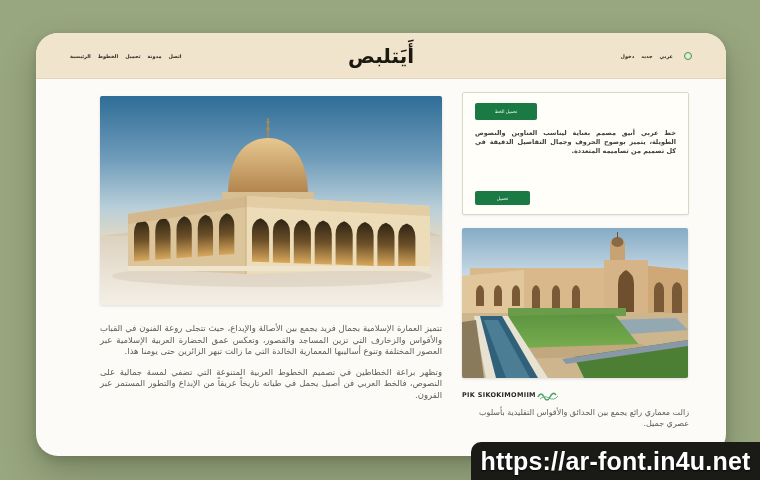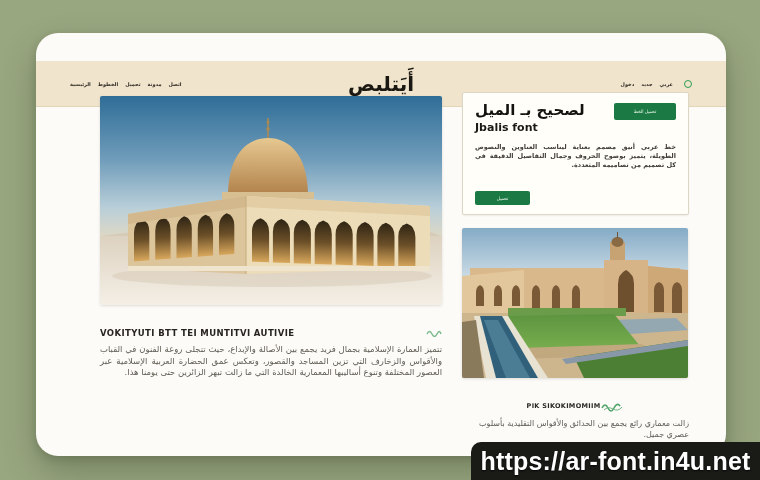--- a/index.html
+++ b/index.html
@@ -15,21 +15,20 @@
     background:#fcfbf7; border-radius:22px;
     box-shadow:0 16px 34px rgba(40,50,30,.30), 0 3px 8px rgba(40,50,30,.18);
     overflow:hidden;
   }
   
   .header {
     position:absolute; left:0; top:0; width:100%; height:46px;
     background:#f0e4cc; border-bottom:1px solid #e3d5b8;
     display:flex; align-items:center; justify-content:space-between;
     padding:0 34px;
-    margin-top:28px;
   }
   .nav { display:flex; gap:7px; align-items:center; }
   .nav-item {
     font-size:5px; font-weight:bold; color:#2f2a22; letter-spacing:.3px;
     cursor:pointer; white-space:nowrap;
   }
   .logo {
     position:absolute; left:50%; top:50%; transform:translate(-50%,-52%);
     font-size:20px; font-weight:bold; color:#1b1812; direction:rtl;
   }
@@ -43,21 +42,21 @@
     width:342px; height:209px; display:block;
     border-radius:2px; box-shadow:0 1px 3px rgba(0,0,0,.12);
   }
   .headline-row {
     margin-top:23px; display:flex; justify-content:space-between; align-items:flex-start;
   }
   .headline {
     font-size:8.5px; font-weight:bold; color:#26231e; letter-spacing:.4px;
     text-transform:uppercase;
   }
-  .article-body { margin-top:6px; }
+  .article-body { margin-top:18px; }
   .para {
     direction:rtl; text-align:justify; font-size:8.5px; line-height:11.5px;
     color:#454138; opacity:.85; margin-bottom:9px;
   }
   
   .sidebar { position:absolute; left:426px; top:59px; width:227px; }
   .promo-card {
     background:#fffef9; border:1px solid #dcd6c4; border-radius:2px;
     height:123px; padding:10px 12px; position:relative;
     box-shadow:0 1px 2px rgba(0,0,0,.06);
@@ -73,21 +72,21 @@
   .btn-bottom { width:55px; height:14px; font-size:4.5px; position:absolute; left:12px; bottom:9px; }
   .promo-body {
     direction:rtl; text-align:justify; font-size:6.5px; line-height:9px;
     color:#45413a; margin-top:9px;font-weight:bold;
   }
   .sidebar-img {
     width:226px; height:150px; display:block; margin-top:13px;
     border-radius:2px; box-shadow:0 1px 3px rgba(0,0,0,.12);
   }
   .post-head-row {
-    margin-top:22px; display:flex; justify-content:center; align-items:center;
+    margin-top:11px; display:flex; justify-content:flex-start; align-items:center;
   }
   .post-heading { font-size:6.5px; font-weight:bold; color:#2a2722; letter-spacing:.3px; }
   .post-line {
     direction:rtl; text-align:right; font-size:8px; line-height:11px;
     color:#45413a; opacity:.85; margin-top:6px;
   }
   .scribble { flex-shrink:0; }
   
   .watermark {
     position:absolute; right:0; bottom:0; width:289px; height:38px;
@@ -179,40 +178,31 @@
         <use href="#arch" x="132"></use>
           <use href="#arch" x="154"></use>
       </g>
 
       <polygon points="146,100 330,110 330,120 146,111" fill="#e2cda4"></polygon>
       <polygon points="28,118 146,100 146,111 28,128" fill="#d2b88c"></polygon>
       <line x1="146" y1="100" x2="146" y2="178" stroke="#c7ab7c" stroke-width="1"></line>
       <rect x="28" y="170" width="302" height="5" fill="#efe4ce"></rect>
     </svg>
 
-    <div class="headline-row">
-      <div class="headline">VOKITYUTI BTT TEI MUNTITVI AUTIVIE</div>
-      <svg class="scribble" width="16" height="9" viewBox="0 0 16 9">
-        <path d="M1 6 q2.5 -5 5 0 t5 0 t4 0" stroke="#79b98a" stroke-width="1.4" fill="none"></path>
-      </svg>
-    </div>
 
     <div class="article-body">
       <p class="para">تتميز العمارة الإسلامية بجمال فريد يجمع بين الأصالة والإبداع، حيث تتجلى روعة الفنون في القباب والأقواس والزخارف التي تزين المساجد والقصور، وتعكس عمق الحضارة العربية الإسلامية عبر العصور المختلفة وتنوع أساليبها المعمارية الخالدة التي ما زالت تبهر الزائرين حتى يومنا هذا.</p>
+      <p class="para">وتظهر براعة الخطاطين في تصميم الخطوط العربية المتنوعة التي تضفي لمسة جمالية على النصوص، فالخط العربي فن أصيل يحمل في طياته تاريخاً عريقاً من الإبداع والتطور المستمر عبر القرون.</p>
     </div>
   </div>
 
   <div class="sidebar">
 
     <div class="promo-card">
       <div class="promo-top">
-        <div>
-          <div class="promo-title">لصحيح بـ الميل</div>
-          <div class="promo-subtitle">Jbalis font</div>
-        </div>
         <button class="btn-green btn-top">تحميل الخط</button>
       </div>
       <p class="promo-body">خط عربي أنيق مصمم بعناية ليناسب العناوين والنصوص الطويلة، يتميز بوضوح الحروف وجمال التفاصيل الدقيقة في كل تصميم من تصاميمه المتعددة.</p>
       <button class="btn-green btn-bottom">تحميل</button>
     </div>
 
     <svg class="sidebar-img" viewBox="0 0 226 150" preserveAspectRatio="none">
       <defs>
         <linearGradient id="sky2" x1="0" y1="0" x2="0" y2="1">
           <stop offset="0" stop-color="#85abc6"></stop>

